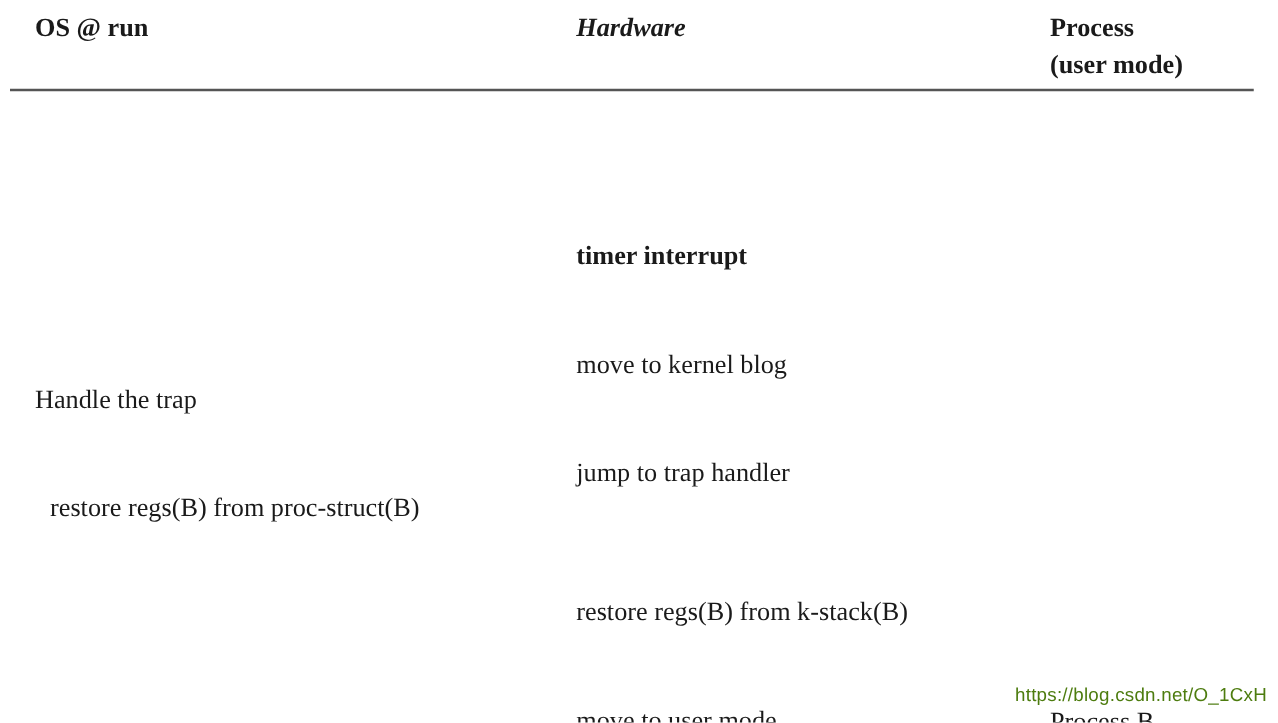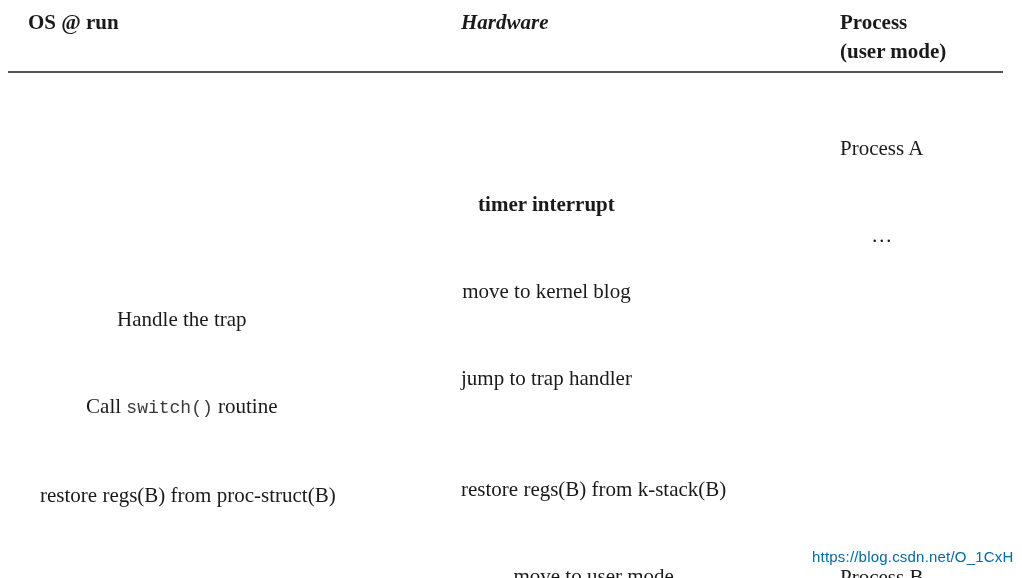--- a/index.html
+++ b/index.html
@@ -57,21 +57,20 @@
   .block {
     position: absolute;
     font-size: 21px;
     line-height: 29px;
     white-space: pre;
   }
   .line {
     white-space: pre;
     font-size: 21px;
     line-height: 29px;
-    text-align: center;
   }
   .line.bold   { font-weight: bold; }
   .line.indent { padding-left: 12px; }
 
   .mono {
     font-family: "Liberation Mono", "DejaVu Sans Mono", monospace;
     font-size: 18px;
     color: #3a3a3a;
   }
 
@@ -83,21 +82,21 @@
   .blk-proc-b      { left: 840px; top: 505px; }
 
   
   .watermark {
     position: absolute;
     left: 812px;
     top: 548px;
     font-family: "Liberation Sans", "DejaVu Sans", sans-serif;
     font-size: 15px;
     line-height: 18px;
-    color: #0369a1;
+    color: #4d7c0f;
     white-space: pre;
     letter-spacing: 0.2px;
     pointer-events: none;
   }
 </style>
 </head>
 <body>
 
 <div class="sheet">
 
@@ -106,34 +105,29 @@
     <div class="col-head os"><span class="line bold">OS @ run</span><br></div>
 
     <div class="col-head hardware"><span class="line bold">Hardware</span></div>
 
     <div class="col-head program"><span class="line bold">Process</span><br><span class="line bold">(user mode)</span></div>
 
   </div>
 
   <div class="rule"></div>
 
-  <div class="block blk-proc-a">
-    <div class="line">Process A</div>
-    <div class="line">…</div>
-  </div>
 
   <div class="block blk-hw-top">
     <div class="line bold">timer interrupt</div>
     <div class="line">move to kernel blog</div>
     <div class="line">jump to trap handler</div>
   </div>
 
   <div class="block blk-os-main">
     <div class="line">Handle the trap</div>
-    <div class="line"><span>Call </span><span class="mono">switch()</span><span> routine</span></div>
     <div class="line indent">restore regs(B) from proc-struct(B)</div>
     
     
   </div>
 
   <div class="block blk-hw-bottom">
     <div class="line">restore regs(B) from k-stack(B)</div>
     <div class="line">move to user mode</div>
     
   </div>

